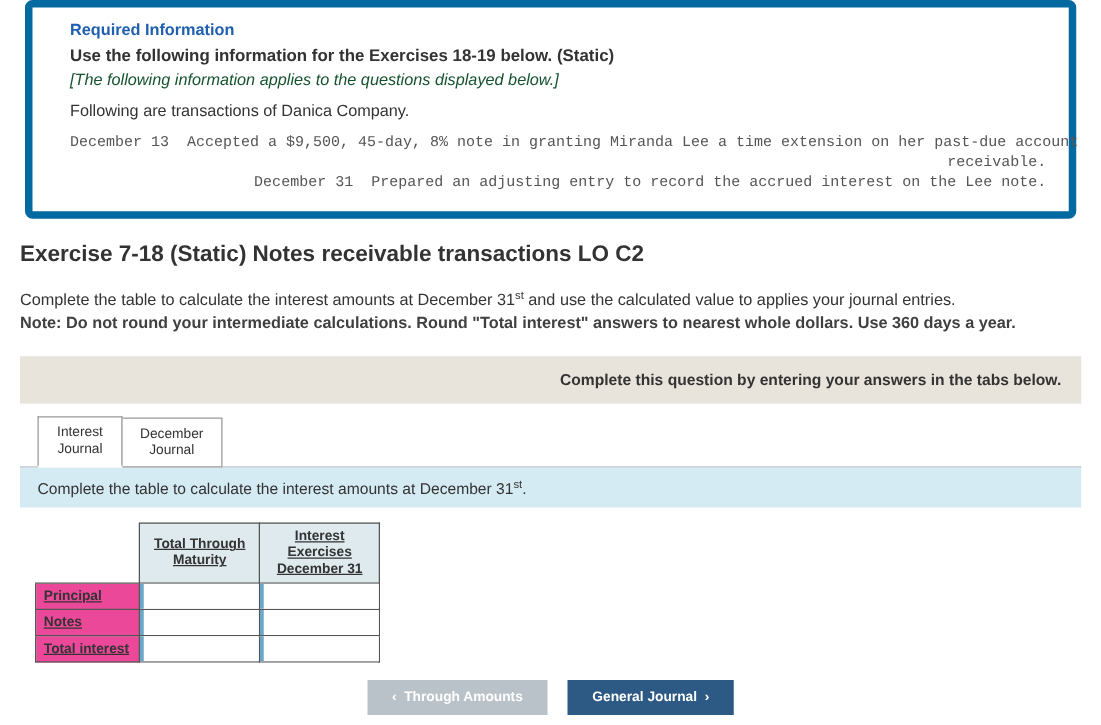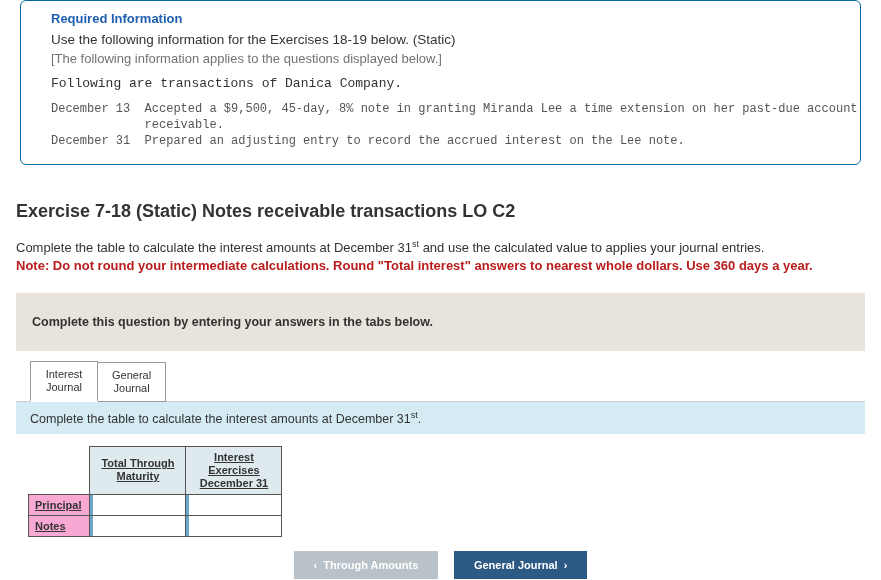--- a/index.html
+++ b/index.html
@@ -7,48 +7,50 @@
     margin: 0;
     padding: 0;
     font-family: Arial, Helvetica, sans-serif;
     font-size: 13px;
     color: #333;
     background: #fff;
   }
   .page { width: 881px; padding: 0 8px 20px 8px; }
 
   .info-box {
-    border: 1px solid #0369a1;
+    border: 6px solid #0369a1;
     border-radius: 6px;
     padding: 10px 18px 14px 30px;
-    margin: 0 12px 36px 12px;
+    margin: 0 12px 18px 12px;
   }
   .req-title { color: #1f5fb0; font-weight: bold; font-size: 13px; margin-bottom: 6px; }
-  .use-info { font-weight: normal; font-size: 13.5px; margin-bottom: 4px; }
-  .applies { color: #737373; margin-bottom: 10px; }
-  .following { margin-bottom: 10px; font-family: Liberation Mono, monospace; }
+  .use-info { font-weight: bold; font-size: 13.5px; margin-bottom: 4px; }
+  .applies { font-style: italic; color: #14532d; margin-bottom: 10px; }
+  .following { margin-bottom: 10px; }
   .mono-block {
     font-family: "Courier New", monospace;
     font-size: 12px;
     color: #555;
     white-space: pre;
     line-height: 1.35;
+    text-align: right;
   }
 
   .ex-title { font-weight: bold; font-size: 18px; margin: 0 8px 16px 8px; }
   .instr { margin: 0 8px 18px 8px; line-height: 1.4; }
-  .note-red { color: #b91c1c; font-weight: bold; }
+  .note-red { color: #404040; font-weight: bold; }
 
   .answer-area { margin: 0 8px; }
   .instr-bar {
     background: #e8e3db;
-    padding: 22px 16px;
+    padding: 12px 16px;
     font-weight: bold;
     font-size: 12.5px;
     margin-bottom: 0;
+    text-align: right;
   }
   .tabs-row { background: #fff; padding: 10px 0 0 14px; }
   .tab {
     display: inline-block;
     border: 1px solid #999;
     background: #fff;
     padding: 6px 14px;
     font-size: 11px;
     text-align: center;
     min-width: 68px;
@@ -78,21 +80,21 @@
   table.calc th {
     background: #dfeaef;
     font-weight: bold;
     padding: 4px 8px;
     line-height: 1.2;
   }
   table.calc td.row-label {
     text-align: left;
     font-weight: bold;
     padding: 3px 8px 3px 6px;
-    background: #f9a8d4;
+    background: #ec4899;
     white-space: nowrap;
   }
   table.calc td.input-cell {
     padding: 0;
     background: #fff;
     width: 96px;
   }
   table.calc td.input-cell input {
     width: 100%;
     border: none;
@@ -141,21 +143,21 @@
   </div>
 
   <div class="answer-area">
     <div class="instr-bar">Complete this question by entering your answers in the tabs below.</div>
 
     <div class="tabs-row">
       <div class="tab active">
         <span>Interest</span><br>
         <span>Journal</span>
       </div><div class="tab">
-        <span>General</span><br>
+        <span>December</span><br>
         <span>Journal</span>
       </div>
     </div>
 
     <div class="sub-instr">
       <span>Complete the table to calculate the interest amounts at December 31</span><span class="sup">st</span><span>.</span>
     </div>
 
     <div class="data-area">
       <table class="calc">
@@ -175,20 +177,25 @@
         <tr>
           <td class="row-label">Principal</td>
           <td class="input-cell"><input type="text" style=""></td>
           <td class="input-cell"><input type="text" style=""></td>
         </tr>
         <tr>
           <td class="row-label">Notes</td>
           <td class="input-cell"><input type="text" style=""></td>
           <td class="input-cell"><input type="text" style=""></td>
         </tr>
+        <tr>
+          <td class="row-label">Total interest</td>
+          <td class="input-cell"><input type="text" style=""></td>
+          <td class="input-cell"><input type="text" style=""></td>
+        </tr>
       </tbody>
         </table>
     </div>
 
     <div class="nav-row">
       <span class="nav-btn nav-prev">
         <span class="chev">‹</span>&nbsp;&nbsp;<span>Through Amounts</span>
       </span>
       <span class="nav-btn nav-next">
         <span>General Journal</span>&nbsp;&nbsp;<span class="chev">›</span>

